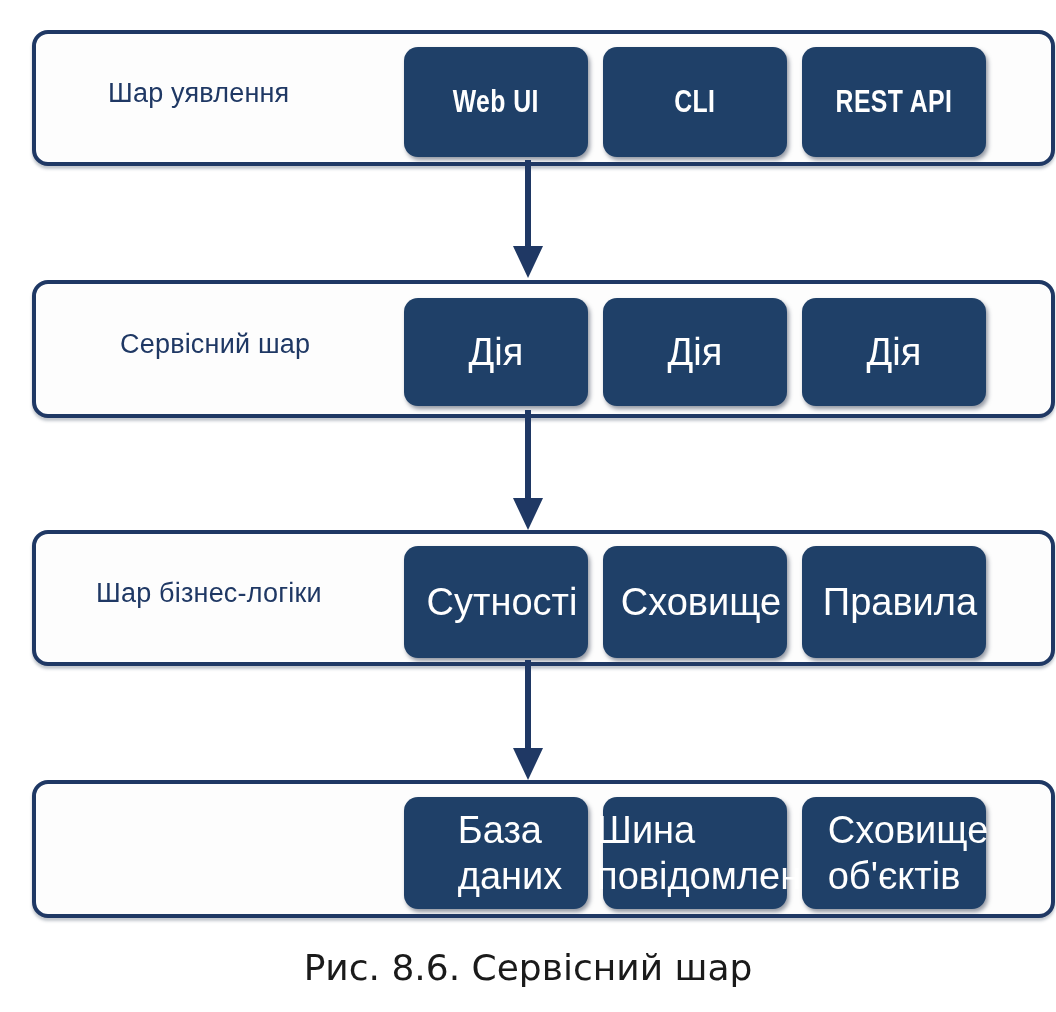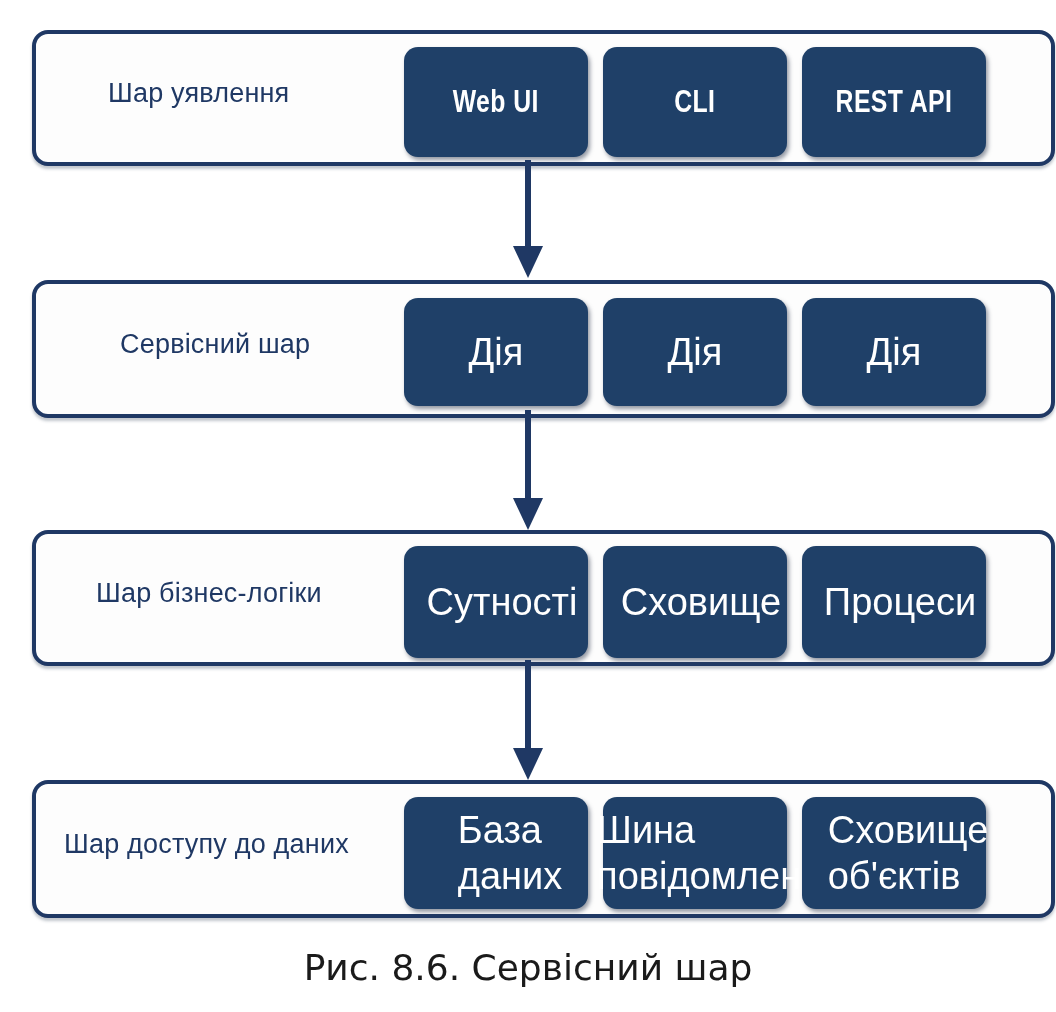--- a/index.html
+++ b/index.html
@@ -195,36 +195,35 @@
     <div class="layer-inner">
       <div class="layer-label">Шар бізнес-логіки</div>
       <div class="boxrow" id="row-business">
         <div class="node plain">
           <span class="node-text">Сутності</span>
         </div>
         <div class="node plain">
           <span class="node-text">Сховище</span>
         </div>
         <div class="node plain">
-          <span class="node-text">Процеси</span>
+          <span class="node-text">Правила</span>
         </div>
       </div>
     </div>
   </div>
 
   <div class="arrow" id="arrow-3">
     <svg width="32" height="122" viewBox="0 0 32 122" xmlns="http://www.w3.org/2000/svg">
       <line x1="16" y1="0" x2="16" y2="94" stroke="#1F3864" stroke-width="6"></line>
       <polygon points="16,120 1,88 31,88" fill="#1F3864"></polygon>
     </svg>
   </div>
 
   <div class="layer" id="layer-data">
     <div class="layer-inner">
-      <div class="layer-label">Шар доступу до даних</div>
       <div class="boxrow" id="row-data">
         <div class="node plain">
           <span class="node-text">База
 даних</span>
         </div>
         <div class="node plain wide-text">
           <span class="node-text">Шина
 повідомлень</span>
         </div>
         <div class="node plain">

